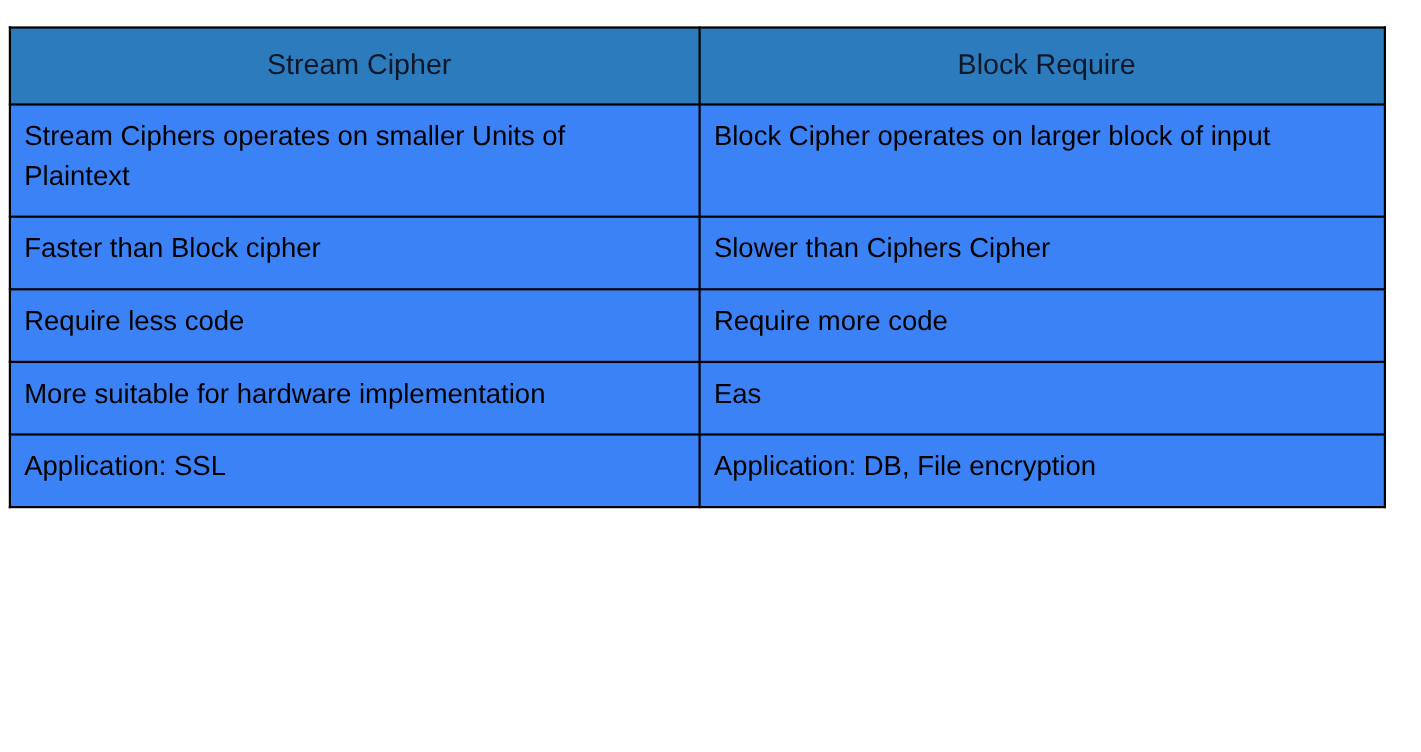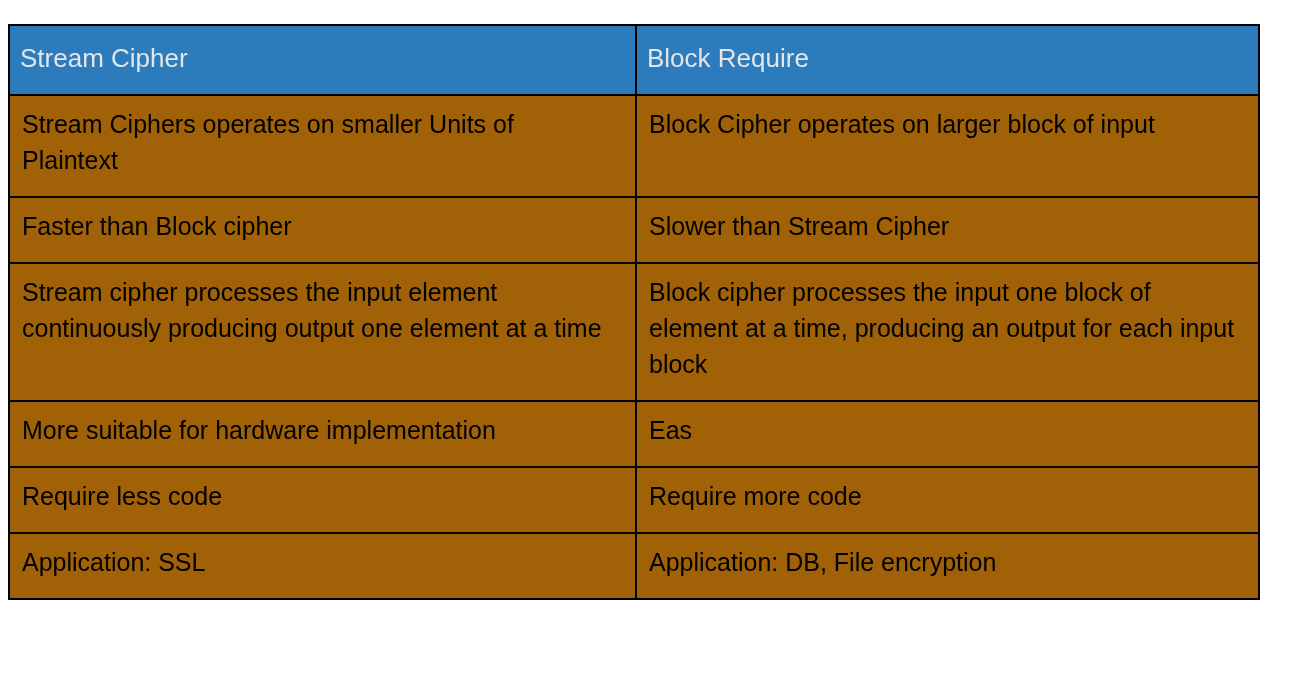--- a/index.html
+++ b/index.html
@@ -34,31 +34,31 @@
   .comparison-table col.col-right { width: 623px; }
 
   .comparison-table th,
   .comparison-table td {
     border: 2px solid #000000;
     vertical-align: top;
   }
 
   .comparison-table thead th {
     background: #2B7BBD;
-    color: #e5e5e5;
+    color: #0f172a;
     font-weight: normal;
     font-size: 26px;
     line-height: 1.2;
-    text-align: left;
+    text-align: center;
     padding: 17px 2px 18px 10px;
     height: 33px;
   }
 
   .comparison-table tbody td {
-    background: #a16207;
+    background: #3b82f6;
     color: #000000;
     font-size: 25px;
     line-height: 36px;
     text-align: left;
     padding: 10px 22px 10px 12px;
   }
 
   .cell-text {
     display: block;
     white-space: pre-line;
@@ -102,45 +102,37 @@
         </td>
         <td>
           <span class="cell-text">Block Cipher operates on larger block of input</span>
         </td>
       </tr>
       <tr data-row="1">
         <td>
           <span class="cell-text">Faster than Block cipher</span>
         </td>
         <td>
-          <span class="cell-text">Slower than Stream Cipher</span>
+          <span class="cell-text">Slower than Ciphers Cipher</span>
         </td>
       </tr>
-      <tr data-row="2">
+      <tr data-row="3">
         <td>
-          <span class="cell-text">Stream cipher processes the input element continuously producing output one element at a time</span>
+          <span class="cell-text">Require less code</span>
         </td>
         <td>
-          <span class="cell-text">Block cipher processes the input one block of element at a time, producing an output for each input block</span>
+          <span class="cell-text">Require more code</span>
         </td>
       </tr>
       <tr data-row="4">
         <td>
           <span class="cell-text">More suitable for hardware implementation</span>
         </td>
         <td>
           <span class="cell-text">Eas</span>
-        </td>
-      </tr>
-      <tr data-row="3">
-        <td>
-          <span class="cell-text">Require less code</span>
-        </td>
-        <td>
-          <span class="cell-text">Require more code</span>
         </td>
       </tr>
       <tr data-row="6">
         <td>
           <span class="cell-text">Application: SSL</span>
         </td>
         <td>
           <span class="cell-text">Application: DB, File encryption</span>
         </td>
       </tr>

